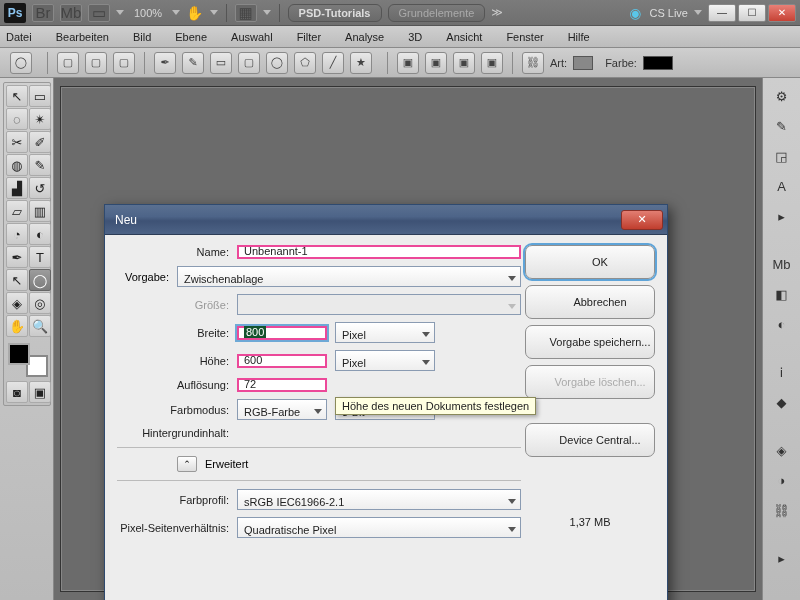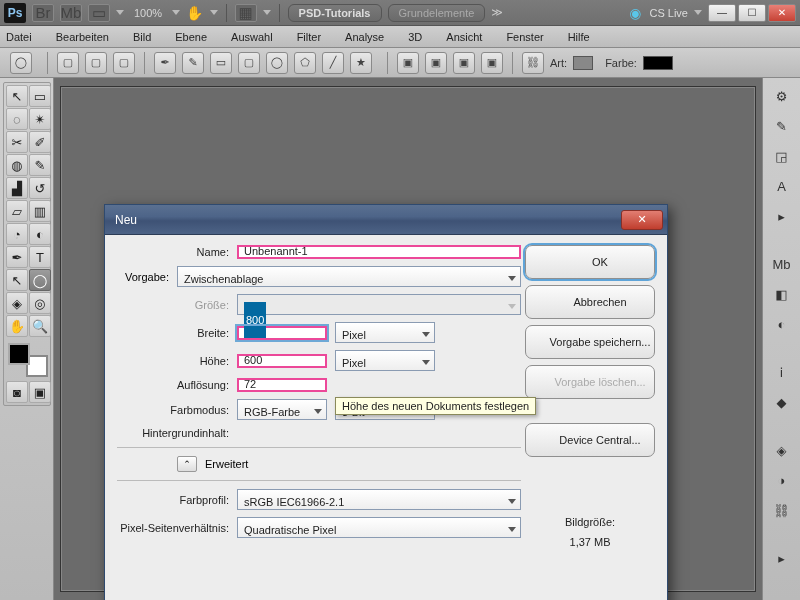--- a/index.html
+++ b/index.html
@@ -228,21 +228,21 @@
         <div class="row">
           <div class="row-label" style="color:#999">Größe:</div>
           <div class="select dis" style="flex:1">
               <span></span>
               <span class="caret" style="border-top-color:#bbb"></span>
             </div>
         </div>
         <div class="row">
           <div class="row-label">Breite:</div>
           <div class="input sel" style="width:90px">
-              <span style="background:#0369a1;color:#fff;padding:12px 2px">800</span>
+              <span style="background:#14532d;color:#fff;padding:0 2px">800</span>
             </div>
           <div class="select" style="width:100px">
               <span>Pixel</span>
               <span class="caret"></span>
             </div>
         </div>
         <div class="row">
           <div class="row-label">Höhe:</div>
           <div class="input" style="width:90px">
               <span>600</span>
@@ -295,20 +295,19 @@
         </div>
       </div>
       <div class="dlg-right">
         <div class="btn2 primary">OK</div>
         <div class="btn2">Abbrechen</div>
         <div class="btn2">Vorgabe speichern...</div>
         <div class="btn2 dis">Vorgabe löschen...</div>
         <div style="height:12px"></div>
         <div class="btn2">Device Central...</div>
         <div class="bildsize">
-          <div>Bildgröße:</div>
           <div>1,37 MB</div>
         </div>
       </div>
     </div>
     <div class="tooltip" style="left:230px; top:192px">Höhe des neuen Dokuments festlegen</div>
   </div>
 </div>
 
 </body></html>

